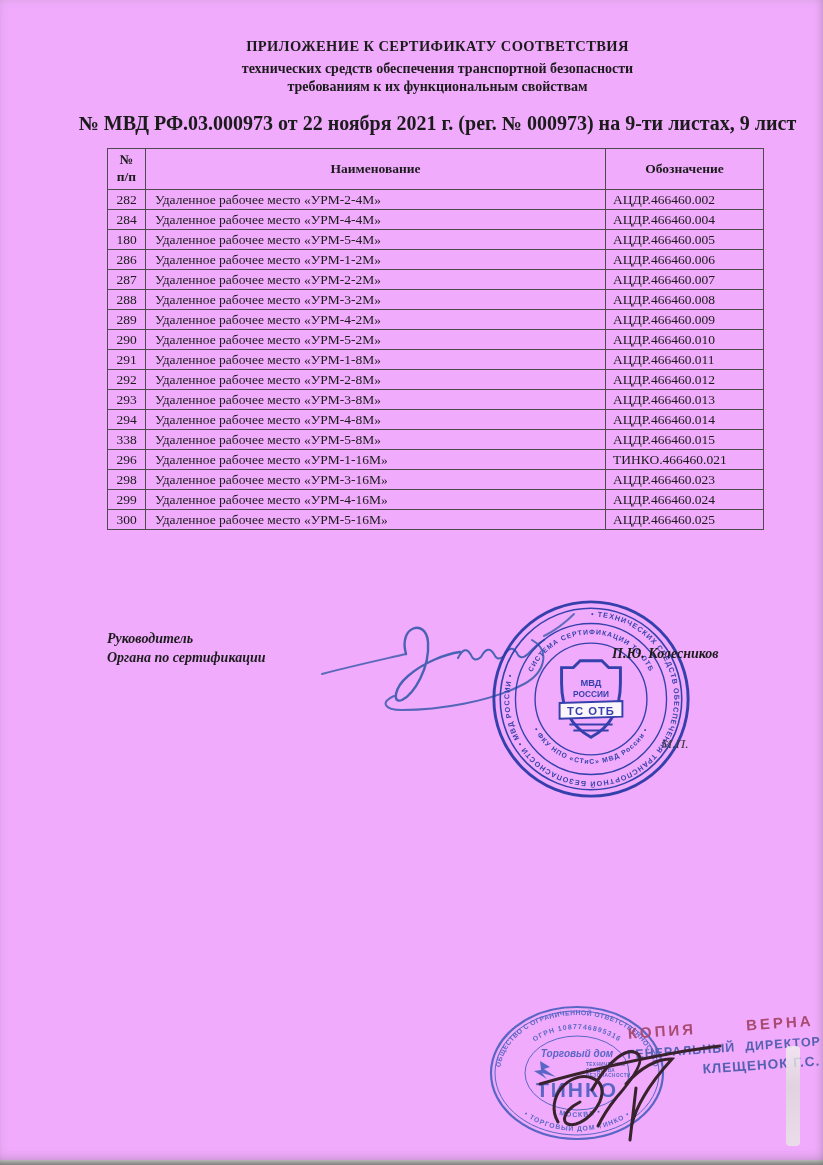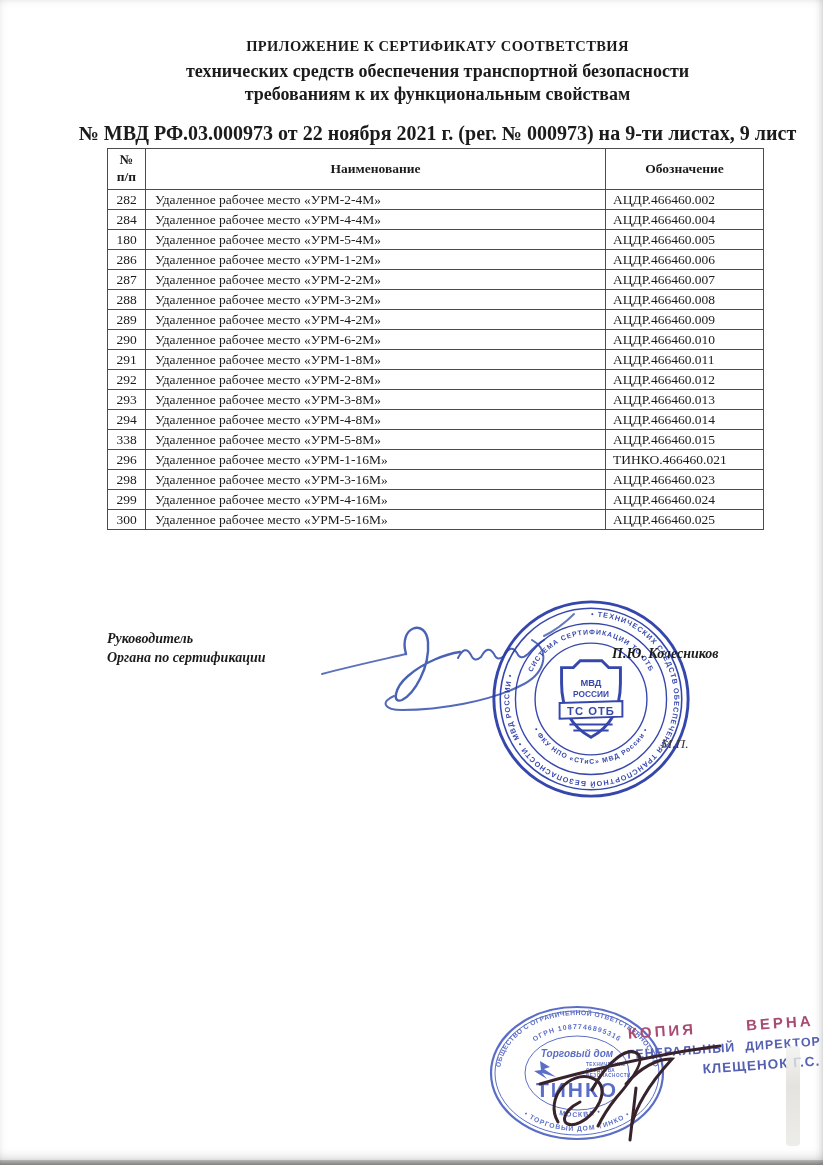--- a/index.html
+++ b/index.html
@@ -1,39 +1,39 @@
 <!DOCTYPE html>
 <html><head>
 <meta charset="utf-8">
 <style>
   html,body{margin:0;padding:0;background:#d9d9d6;}
   .page{
     position:relative;
     width:823px;height:1165px;
     margin:0 auto;
-    background:#ffffff;
+    background:#f0abfc;
     overflow:hidden;
     font-family:"Liberation Serif","DejaVu Serif",serif;
     color:#1b1b1b;
   }
   .page::after{
     content:"";position:absolute;inset:0;pointer-events:none;
     box-shadow:inset 0 -10px 14px -8px rgba(80,80,80,.55),
                inset -7px 0 10px -7px rgba(120,120,120,.35),
                inset 0 6px 8px -7px rgba(150,150,150,.30);
   }
   .edge-bottom{position:absolute;left:0;right:0;bottom:0;height:5px;
     background:linear-gradient(to bottom,#cfcfcc,#9f9f9c);}
   .fold-artifact{position:absolute;left:786px;top:1046px;width:14px;height:100px;
     background:linear-gradient(to bottom,#f1f1ee,#dddcd8 40%,#e8e8e4);border-radius:4px;opacity:.8;}
 
   
   .doc-header{padding-top:38px;padding-left:52px;text-align:center;}
   .doc-title{font-weight:bold;font-size:14.5px;letter-spacing:.4px;margin:0 0 6px 0;}
-  .doc-sub{font-weight:bold;font-size:18px;margin:2px 0;}
+  .doc-sub{font-weight:bold;font-size:14px;margin:2px 0;}
   .doc-reg{font-weight:bold;font-size:20px;margin-top:17px;}
 
   
   .items-table{
     position:absolute;left:107px;top:148px;width:656px;
     border-collapse:collapse;table-layout:fixed;
   }
   .items-table th,.items-table td{
     border:1px solid #4c4c4c;
     font-size:13.5px;
@@ -143,21 +143,21 @@
         </tr>
 
         <tr>
           <td class="c-num">289</td>
           <td class="c-name">Удаленное рабочее место «УРМ-4-2М»</td>
           <td class="c-code">АЦДР.466460.009</td>
         </tr>
 
         <tr>
           <td class="c-num">290</td>
-          <td class="c-name">Удаленное рабочее место «УРМ-6-2М»</td>
+          <td class="c-name">Удаленное рабочее место «УРМ-5-2М»</td>
           <td class="c-code">АЦДР.466460.010</td>
         </tr>
 
         <tr>
           <td class="c-num">291</td>
           <td class="c-name">Удаленное рабочее место «УРМ-1-8М»</td>
           <td class="c-code">АЦДР.466460.011</td>
         </tr>
 
         <tr>

